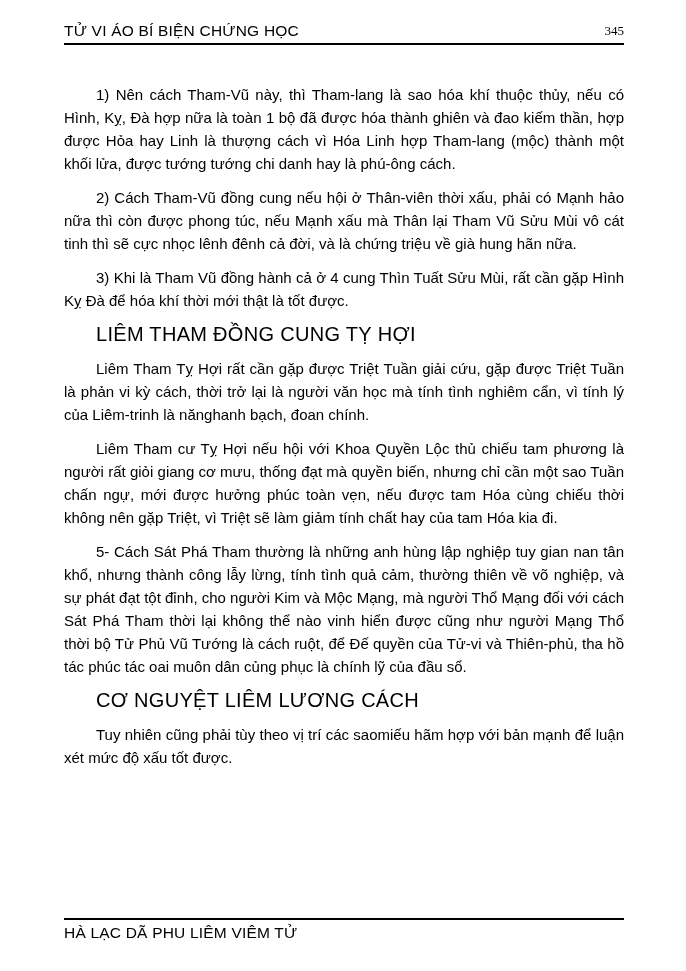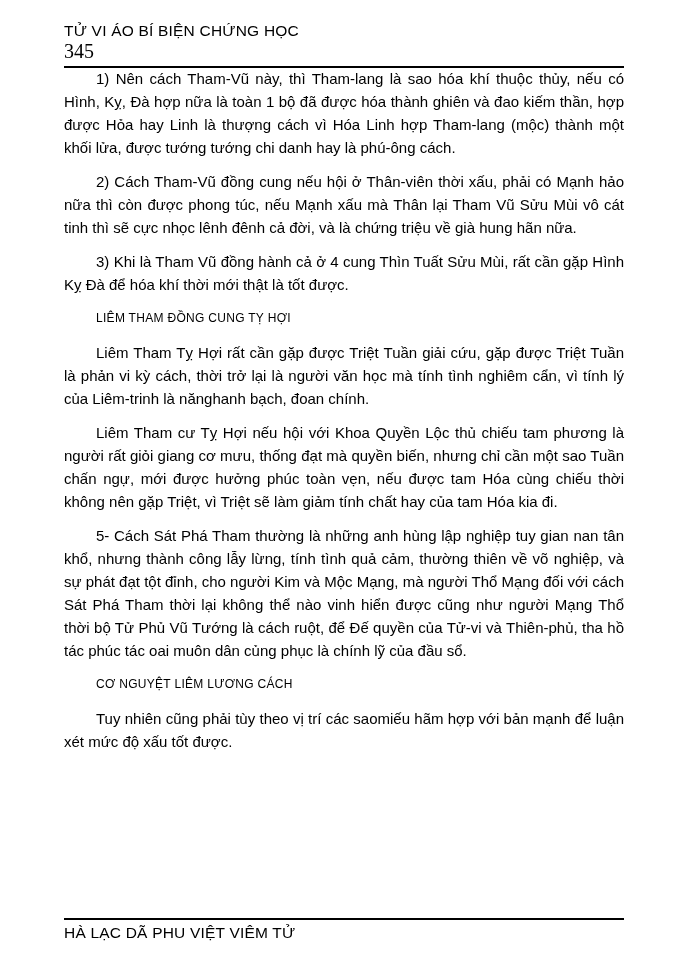--- a/index.html
+++ b/index.html
@@ -14,51 +14,50 @@
     font-family: "Liberation Sans", "DejaVu Sans", sans-serif;
     overflow: hidden;
   }
   .page-header {
     position: absolute;
     top: 22px;
     left: 64px;
     right: 62px;
     display: flex;
     justify-content: space-between;
-    align-items: flex-start;
+    align-items: center;
     border-bottom: 2px solid #000000;
     padding-bottom: 3px;
-    flex-direction: column;
   }
   .page-header .running-title {
     font-size: 15.5px;
     letter-spacing: 0.2px;
     font-family: "Liberation Sans", "DejaVu Sans", sans-serif;
   }
   .page-header .page-number {
-    font-size: 20px;
+    font-size: 13px;
     font-family: "Liberation Serif", "DejaVu Serif", serif;
   }
   .document-body {
     position: absolute;
-    top: 56px;
+    top: 72px;
     left: 64px;
     right: 62px;
     font-size: 15px;
     line-height: 23px;
     text-align: justify;
   }
   .document-body p.body-paragraph {
     text-indent: 32px;
     margin-top: 11px;
   }
   .document-body p.section-heading {
     margin-top: 11px;
     margin-left: 32px;
-    font-size: 12px;
+    font-size: 20px;
     font-weight: 400;
     letter-spacing: 0.3px;
   }
   .page-footer {
     position: absolute;
     left: 64px;
     right: 62px;
     top: 918px;
     border-top: 2px solid #000000;
     padding-top: 4px;
@@ -82,16 +81,16 @@
       <p class="body-paragraph">3) Khi là Tham Vũ đồng hành cả ở 4 cung Thìn Tuất Sửu Mùi, rất cần gặp Hình Kỵ Đà để hóa khí thời mới thật là tốt được.</p>
       <p class="section-heading">LIÊM THAM ĐỒNG CUNG TỴ HỢI</p>
       <p class="body-paragraph">Liêm Tham Tỵ Hợi rất cần gặp được Triệt Tuần giải cứu, gặp được Triệt Tuần là phản vi kỳ cách, thời trở lại là người văn học mà tính tình nghiêm cẩn, vì tính lý của Liêm-trinh là nănghanh bạch, đoan chính.</p>
       <p class="body-paragraph">Liêm Tham cư Tỵ Hợi nếu hội với Khoa Quyền Lộc thủ chiếu tam phương là người rất giỏi giang cơ mưu, thống đạt mà quyền biến, nhưng chỉ cần một sao Tuần chấn ngự, mới được hưởng phúc toàn vẹn, nếu được tam Hóa cùng chiếu thời không nên gặp Triệt, vì Triệt sẽ làm giảm tính chất hay của tam Hóa kia đi.</p>
       <p class="body-paragraph">5- Cách Sát Phá Tham thường là những anh hùng lập nghiệp tuy gian nan tân khổ, nhưng thành công lẫy lừng, tính tình quả cảm, thường thiên về võ nghiệp, và sự phát đạt tột đỉnh, cho người Kim và Mộc Mạng, mà người Thổ Mạng đối với cách Sát Phá Tham thời lại không thể nào vinh hiển được cũng như người Mạng Thổ thời bộ Tử Phủ Vũ Tướng là cách ruột, để Đế quyền của Tử-vi và Thiên-phủ, tha hồ tác phúc tác oai muôn dân củng phục là chính lỹ của đầu sổ.</p>
       <p class="section-heading">CƠ NGUYỆT LIÊM LƯƠNG CÁCH</p>
       <p class="body-paragraph">Tuy nhiên cũng phải tùy theo vị trí các saomiếu hãm hợp với bản mạnh để luận xét mức độ xấu tốt được.</p>
     </div>
 
   <div class="page-footer">
-    <span>HÀ LẠC DÃ PHU VIỆT VIÊM TỬ</span>
+    <span>HÀ LẠC DÃ PHU LIÊM VIÊM TỬ</span>
   </div>
 
 </div>
 
 </body></html>

